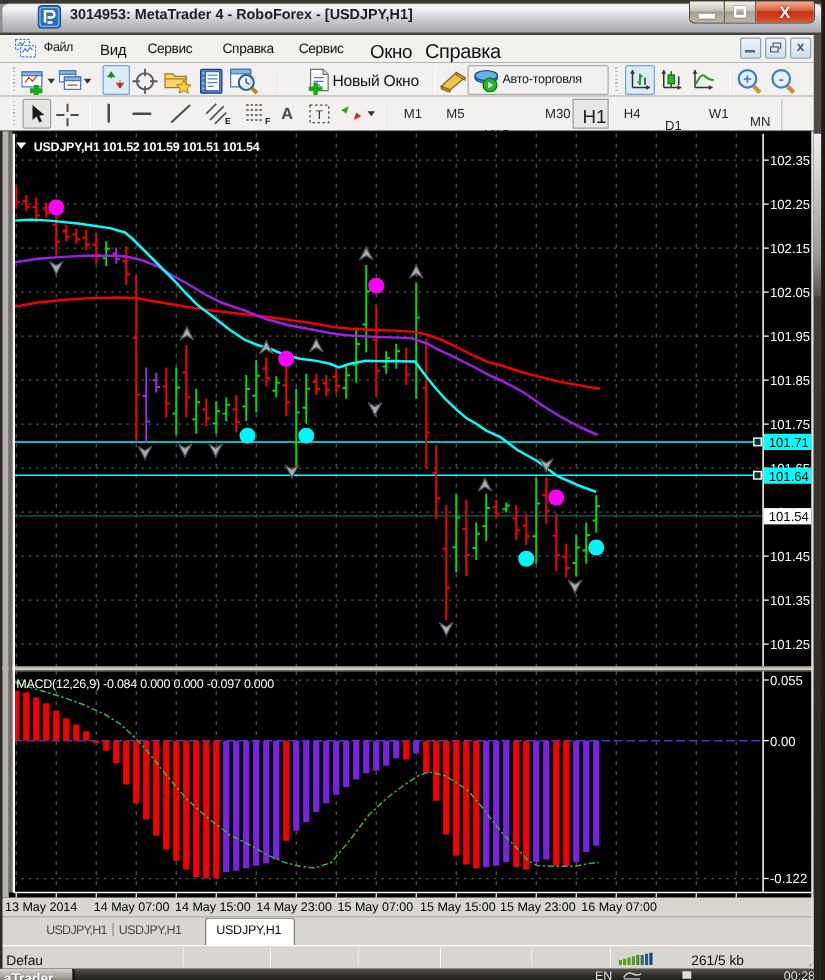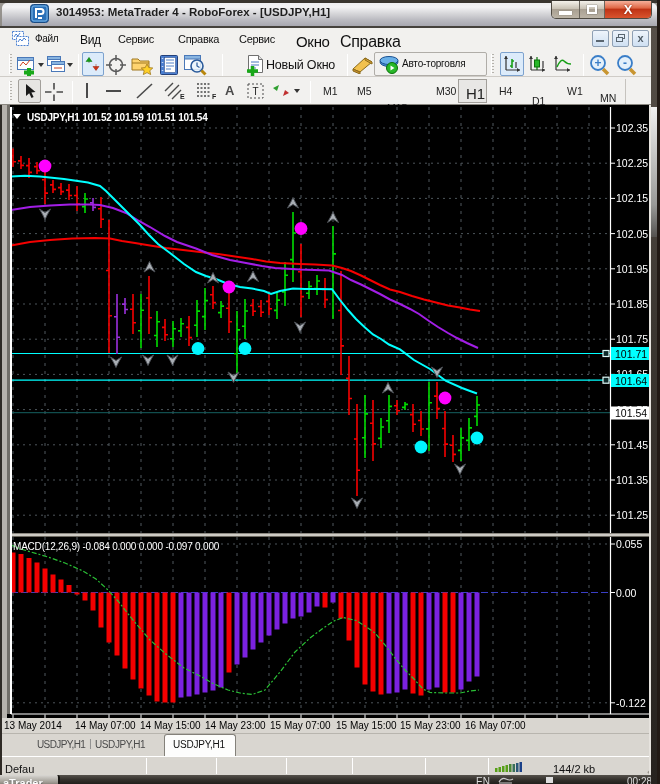--- a/index.html
+++ b/index.html
@@ -294,21 +294,21 @@
 <svg class="abs" style="left:495px;top:762px" width="30" height="11">
     <rect x="0.0" y="6" width="2.5" height="4" fill="#58a018"></rect>
     <rect x="3.5" y="5" width="2.5" height="5" fill="#58a018"></rect>
     <rect x="7.0" y="4" width="2.5" height="6" fill="#58a018"></rect>
     <rect x="10.5" y="3" width="2.5" height="7" fill="#58a018"></rect>
     <rect x="14.0" y="2" width="2.5" height="8" fill="#4a8838"></rect>
     <rect x="17.5" y="2" width="2.5" height="8" fill="#3a7058"></rect>
     <rect x="21.0" y="1" width="2.5" height="9" fill="#2a5878"></rect>
     <rect x="24.5" y="0" width="2.5" height="10" fill="#1a4088"></rect>
   </svg>
-<div class="abs" style="left:553px;top:763px;font-size:11px;color:#111">144/2 kb</div>
+<div class="abs" style="left:553px;top:763px;font-size:11px;color:#111">261/5 kb</div>
 <svg class="abs" style="left:645px;top:760px" width="14" height="14">
 <path d="M13,3L3,13M13,8L8,13" stroke="#98948c" stroke-width="2"></path>
     <path d="M14,4L4,14M14,9L9,14" stroke="#fff" stroke-width="1"></path>
   </svg>
 <div class="abs" style="left:0;top:775px;width:660px;height:9px;background:linear-gradient(180deg,#56524c,#33302b 55%,#211f1b)"></div>
 <div class="abs" style="left:0;top:775px;width:60px;height:9px;background:linear-gradient(180deg,#d9d7d3,#a09c94 80%,#8a867e);border-right:2px solid #191714;border-radius:0 3px 0 0"></div>
 <div class="abs" style="left:3px;top:777px;font-size:11px;color:#fdfdfd;font-weight:bold;text-shadow:0 1px 1px #555">aTrader</div>
 <div class="abs" style="left:476px;top:776px;font-size:10px;color:#ddd">EN</div>
 <svg class="abs" style="left:497px;top:776px" width="17" height="8">
 <path d="M2,6 Q5,1 9,3 T16,3" stroke="#ccc" fill="none" stroke-width="1.2"></path>

